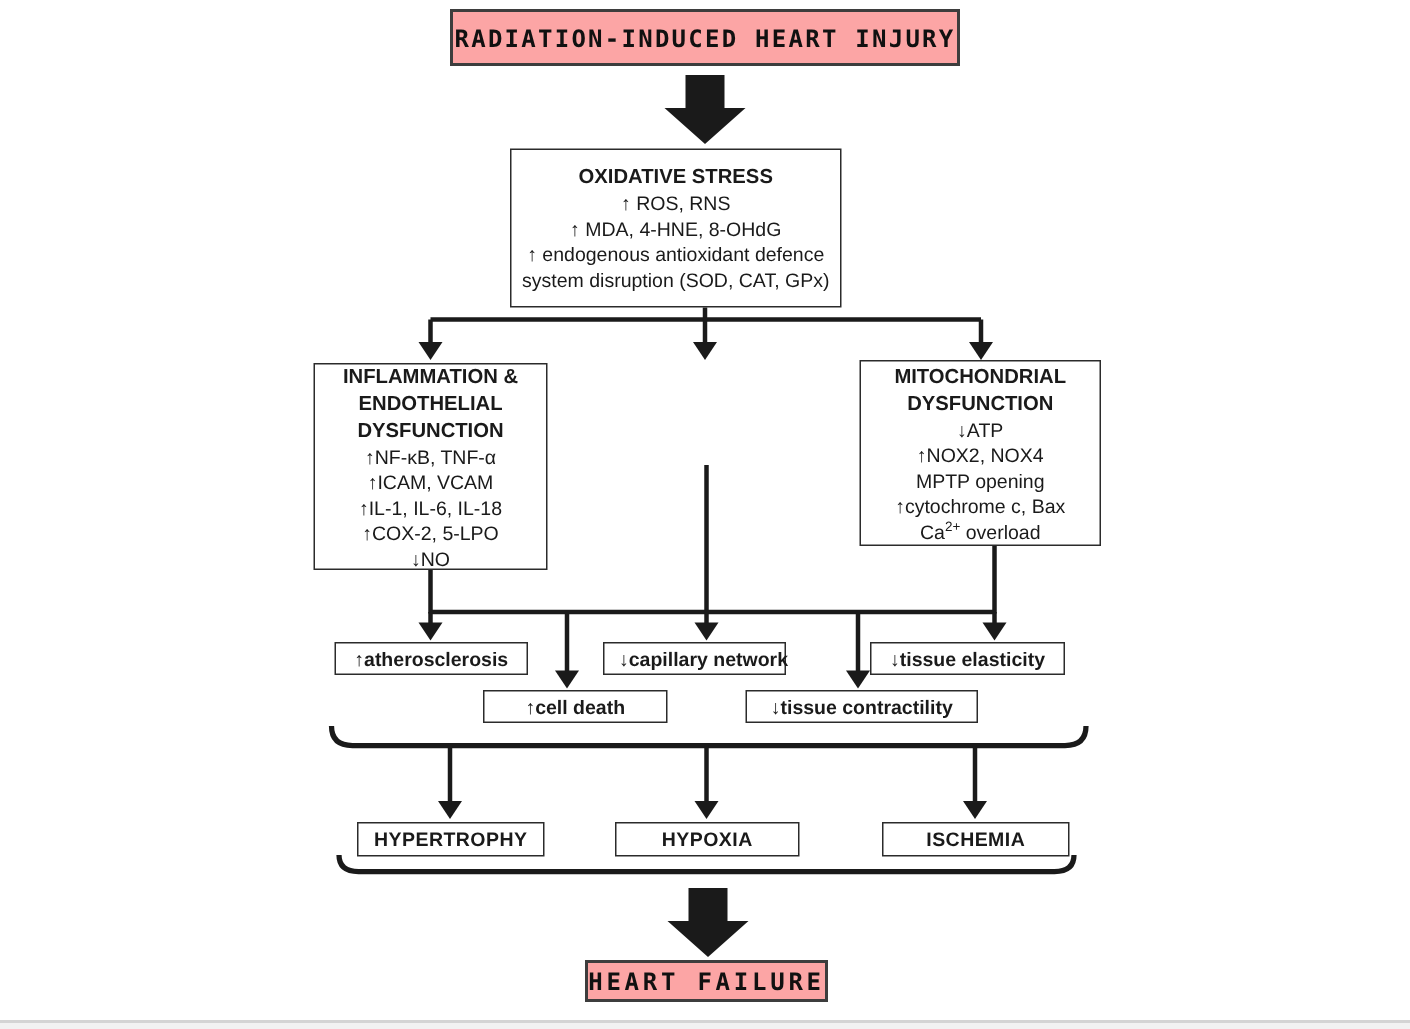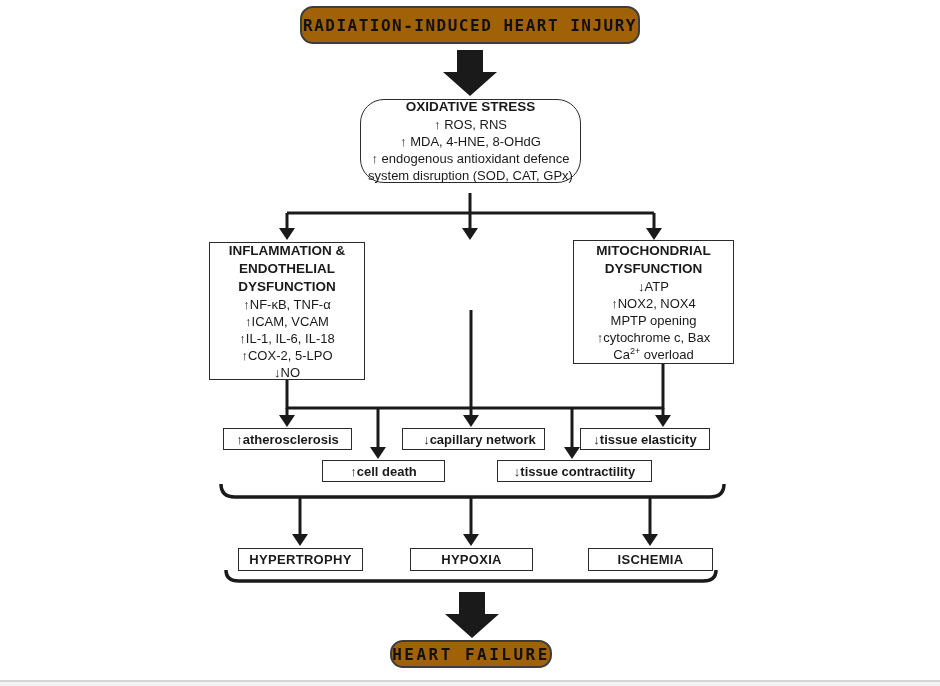--- a/index.html
+++ b/index.html
@@ -11,21 +11,21 @@
   .box{
     position:absolute;box-sizing:border-box;background:#ffffff;border:1.5px solid #2b2b2b;
     display:flex;flex-direction:column;align-items:center;justify-content:center;
     text-align:center;z-index:1;
   }
   .t{font-size:13px;line-height:17px;white-space:nowrap;}
   .tt{font-size:13.5px;line-height:18px;font-weight:bold;white-space:nowrap;}
   .lbl{font-size:13px;font-weight:bold;white-space:nowrap;}
   .outcome{letter-spacing:.3px;}
   .terminal{
-    background:#a16207;border:2px solid #3d3d3d;border-radius:13px;
+    background:#fca5a5;border:2px solid #3d3d3d;border-radius:0;
     font-family:"DejaVu Sans Mono","Liberation Mono",monospace;font-weight:bold;
     color:#111;white-space:nowrap;
   }
   .terminal.top{font-size:16px;letter-spacing:1.5px;}
   .terminal.bottom{font-size:16px;letter-spacing:2.5px;}
   sup{font-size:9px;line-height:0;}
   .bottom-rule{position:absolute;left:0;top:680px;width:940px;height:2px;background:#d4d4d4;z-index:1;}
   .bottom-strip{position:absolute;left:0;top:682px;width:940px;height:4px;background:#f2f2f2;z-index:1;}
 </style>
 </head>
@@ -75,21 +75,21 @@
       <path d="M226,570 Q226,581 239,581 L703,581 Q716,581 716,570" fill="none" stroke-width="3.5"></path>
 
       <polygon stroke="none" points="459,592 485,592 485,614 499,614 472,638 445,614 459,614"></polygon>
     </g>
   </svg>
 
   <div class="box terminal top" style="left:300px;top:6px;width:340px;height:38px;">
     <span>RADIATION-INDUCED HEART INJURY</span>
   </div>
 
-  <div class="box" style="left:360px;top:99px;width:221px;height:84px;border-radius:24px;">
+  <div class="box" style="left:340px;top:99px;width:221px;height:106px;">
     <div class="tt">OXIDATIVE STRESS</div>
     <div class="t">↑ ROS, RNS</div>
     <div class="t">↑ MDA, 4-HNE, 8-OHdG</div>
     <div class="t">↑ endogenous antioxidant defence</div>
     <div class="t">system disruption (SOD, CAT, GPx)</div>
   </div>
 
   <div class="box" style="left:209px;top:242px;width:156px;height:138px;">
     <div class="tt">INFLAMMATION &amp;</div>
     <div class="tt">ENDOTHELIAL</div>
@@ -108,21 +108,21 @@
     <div class="t">↓ATP</div>
     <div class="t">↑NOX2, NOX4</div>
     <div class="t">MPTP opening</div>
     <div class="t">↑cytochrome c, Bax</div>
     <div class="t"><span>Ca</span><sup>2+</sup><span> overload</span></div>
   </div>
 
   <div class="box" style="left:223px;top:428px;width:129px;height:22px;align-items:center;">
     <span class="lbl">↑atherosclerosis</span>
   </div>
-  <div class="box" style="left:402px;top:428px;width:143px;height:22px;padding-left:12px;">
+  <div class="box" style="left:402px;top:428px;width:122px;height:22px;padding-left:12px;">
     <span class="lbl">↓capillary network</span>
   </div>
   <div class="box" style="left:580px;top:428px;width:130px;height:22px;">
     <span class="lbl">↓tissue elasticity</span>
   </div>
   <div class="box" style="left:322px;top:460px;width:123px;height:22px;">
     <span class="lbl">↑cell death</span>
   </div>
   <div class="box" style="left:497px;top:460px;width:155px;height:22px;">
     <span class="lbl">↓tissue contractility</span>

